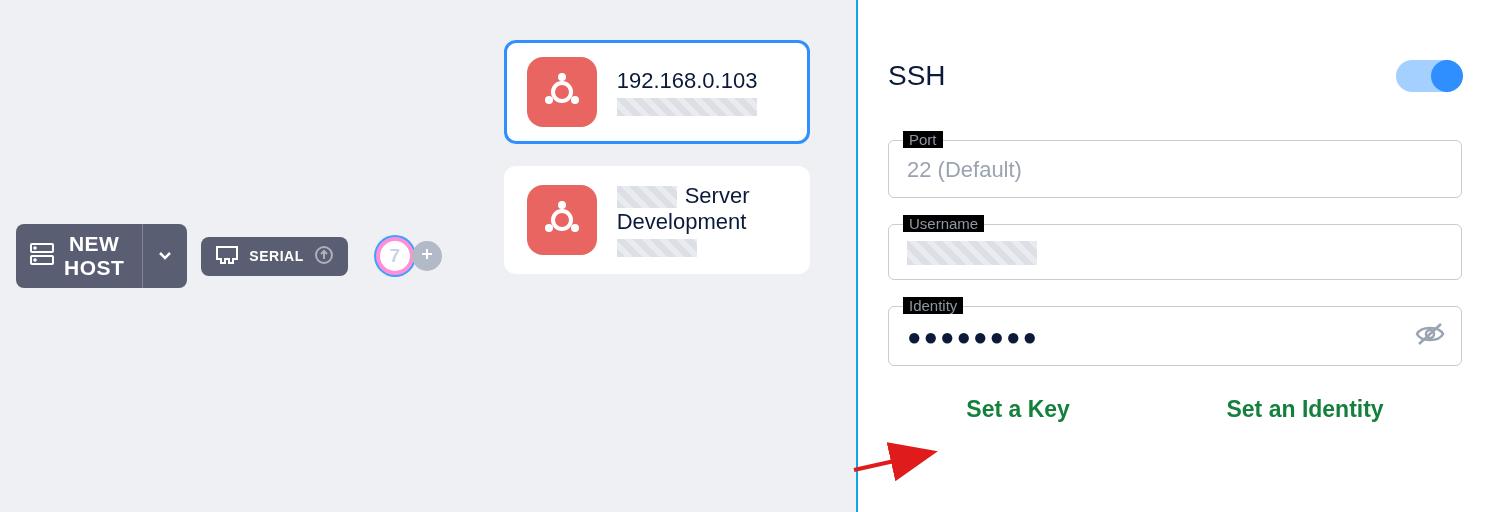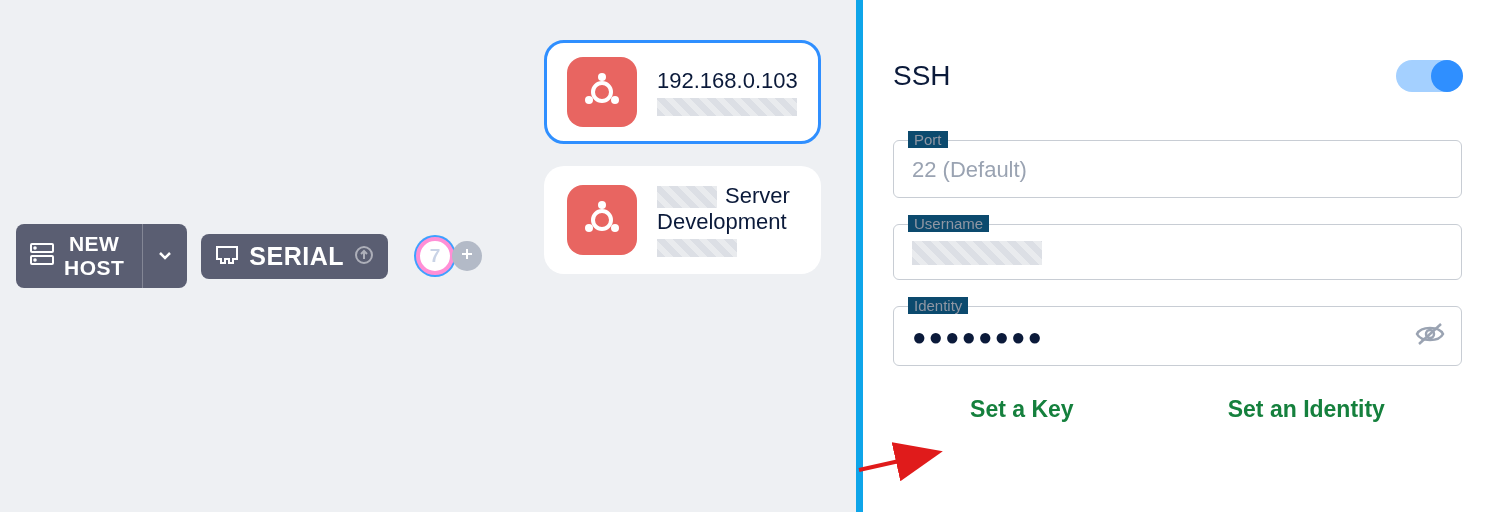--- a/index.html
+++ b/index.html
@@ -53,21 +53,21 @@
   display: flex;
   align-items: center;
 }
 .serial-btn {
   display: flex;
   align-items: center;
   gap: 10px;
   background: #5a5e72;
   color: #fff;
   font-weight: 700;
-  font-size: 25px;
+  font-size: 14px;
   letter-spacing: 0.5px;
   padding: 8px 14px;
   border-radius: 8px;
   border: none;
   cursor: pointer;
 }
 .toolbar-spacer { flex: 1; }
 .badges { display: flex; align-items: center; }
 .badge-count {
   width: 38px; height: 38px; border-radius: 50%;
@@ -92,21 +92,21 @@
   font-size: 28px;
   font-weight: 700;
   color: #0b1a3a;
   margin-bottom: 34px;
 }
 .host-card {
   display: flex;
   align-items: center;
   gap: 20px;
   background: #fff;
-  border-radius: 20px;
+  border-radius: 12px;
   padding: 14px 20px;
   margin-bottom: 22px;
   border: 3px solid transparent;
   cursor: pointer;
 }
 .host-card.selected {
   border-color: #2f8fff;
 }
 .host-icon {
   width: 70px; height: 70px;
@@ -124,21 +124,21 @@
 .host-sub2 { width:80px; }
 .host-name-blur {
   display:inline-block;
   width:60px; height:22px;
   background: repeating-linear-gradient(45deg,#dcdfe5,#dcdfe5 6px,#e9ebee 6px,#e9ebee 12px);
   margin-right:8px; vertical-align:middle;
 }
 .right-panel {
   flex: 1;
   background: #fff;
-  border-left: 7px solid #0ea5e9;
+  border-left: 2px solid #0ea5e9;
   padding: 60px 30px 40px 30px;
   position: relative;
 }
 .ssh-header {
   display:flex; align-items:center; justify-content:space-between;
   margin-bottom: 48px;
 }
 .ssh-title { font-size:28px; color:#0b1a3a; font-weight:500;}
 .toggle {
   width: 66px; height: 32px;
@@ -153,21 +153,21 @@
 }
 .field {
   position: relative;
   border: 1px solid #c8cdd4;
   border-radius: 6px;
   margin-bottom: 26px;
   padding: 16px 18px 14px 18px;
 }
 .field-label {
   position:absolute; top:-10px; left:14px;
-  background:#0c4a6e; padding:0 6px;
+  background:#000000; padding:0 6px;
   font-size:15px; color:#8f96a3;
 }
 .field-input {
   border:none; outline:none; font-size:22px; color:#9aa3b2; width:100%;
 }
 .field-blur {
   width:130px; height:24px;
   background: repeating-linear-gradient(45deg,#dcdfe5,#dcdfe5 6px,#e9ebee 6px,#e9ebee 12px);
 }
 .password-dots { font-size:24px; letter-spacing:2px; color:#0b1a3a; }

